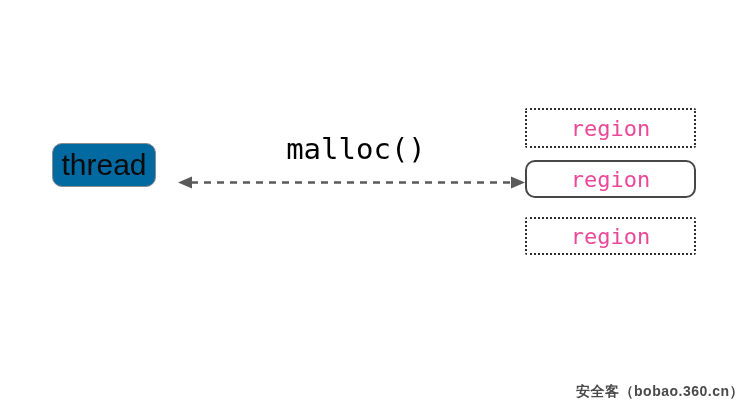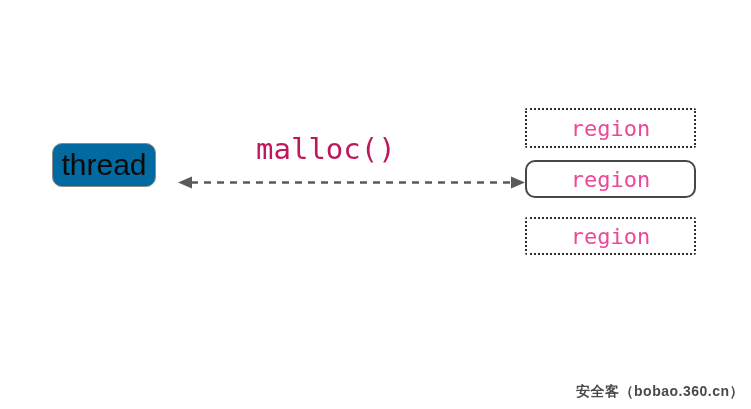--- a/index.html
+++ b/index.html
@@ -45,23 +45,24 @@
   .region-bottom { top: 217px; height: 38px; border: 2px dotted #2f2f2f; border-radius: 2px; }
   .edge-svg {
     position: absolute;
     left: 178px; top: 172px;
     width: 347px; height: 21px;
   }
   .edge-label {
     position: absolute;
     left: 256px; top: 132px;
     width: 200px;
+    text-align: center;
     font-family: "DejaVu Sans Mono", "Liberation Mono", monospace;
     font-size: 29px;
-    color: #be185d;
+    color: #000000;
     white-space: nowrap;
   }
   .watermark {
     position: absolute;
     right: 7px; bottom: 8px;
     font-family: "Liberation Sans", "DejaVu Sans", sans-serif;
     font-size: 14px;
     font-weight: bold;
     color: #4a4a4a;
     text-shadow: 1px 1px 0 #ffffff, 2px 2px 0 rgba(255,255,255,0.85);

